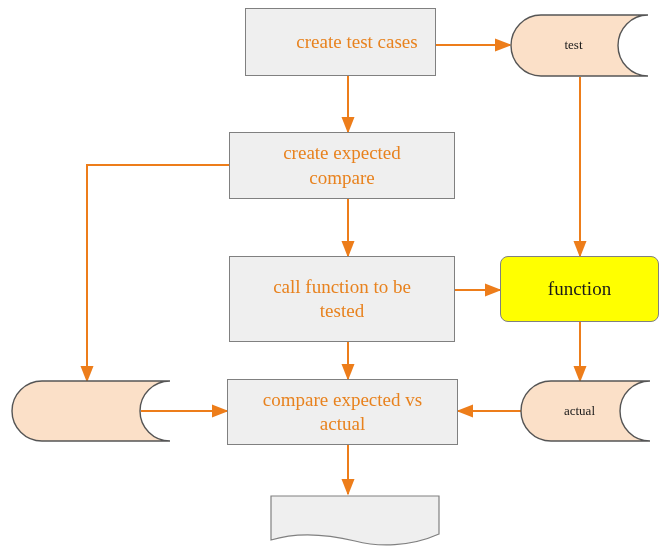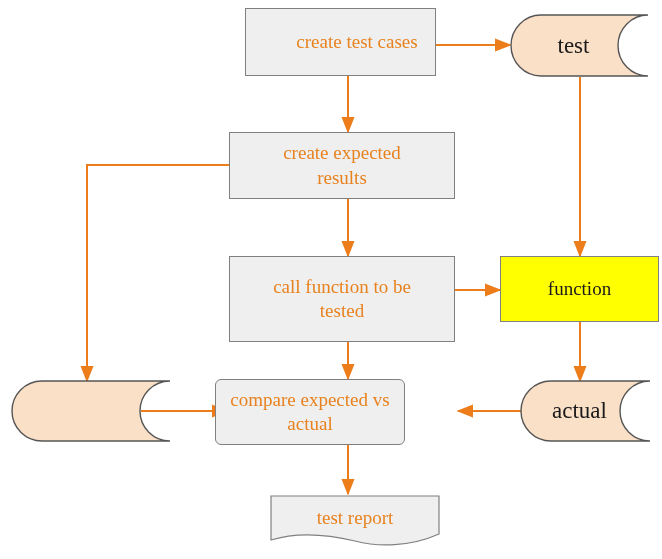--- a/index.html
+++ b/index.html
@@ -49,21 +49,21 @@
   
   .proc-yellow {
     background: #ffff00;
     border: 1px solid #808080;
     color: #1a1a1a;
     font-size: 19px;
   }
   
   .cyl {
     color: #1a1a1a;
-    font-size: 23px;
+    font-size: 13px;
     background: transparent;
     border: none;
   }
   .cyl .node-label {
     transform: translateX(-6px);
   }
   
   .doc {
     color: #e8821e;
     font-size: 19px;
@@ -122,39 +122,36 @@
   <div class="node proc" style="left:245px; top:8px; width:191px; height:68px; z-index:3;padding-left:33px;">
     <span class="node-label">create test cases</span>
   </div>
 
   <div class="node cyl" style="left:511px; top:15px; width:137px; height:61px; z-index:3;">
     <span class="node-label">test</span>
   </div>
 
   <div class="node proc" style="left:229px; top:132px; width:226px; height:67px; z-index:3;">
     <span class="node-label">create expected
-results</span>
+compare</span>
   </div>
 
   <div class="node proc" style="left:229px; top:256px; width:226px; height:86px; z-index:3;">
     <span class="node-label">call function to be
 tested</span>
   </div>
 
-  <div class="node proc-yellow" style="left:500px; top:256px; width:159px; height:66px; z-index:3;">
+  <div class="node proc-yellow" style="left:500px; top:256px; width:159px; height:66px; z-index:3;border-radius:8px;">
     <span class="node-label">function</span>
   </div>
 
 
-  <div class="node proc" style="left:215px; top:379px; width:190px; height:66px; z-index:3;border-radius:6px;">
+  <div class="node proc" style="left:227px; top:379px; width:231px; height:66px; z-index:3;">
     <span class="node-label">compare expected vs
 actual</span>
   </div>
 
   <div class="node cyl" style="left:521px; top:381px; width:129px; height:60px; z-index:3;">
     <span class="node-label">actual</span>
   </div>
 
-  <div class="node doc" style="left:271px; top:496px; width:168px; height:44px; z-index:3;">
-    <span class="node-label">test report</span>
-  </div>
 
 </div>
 
 </body></html>

